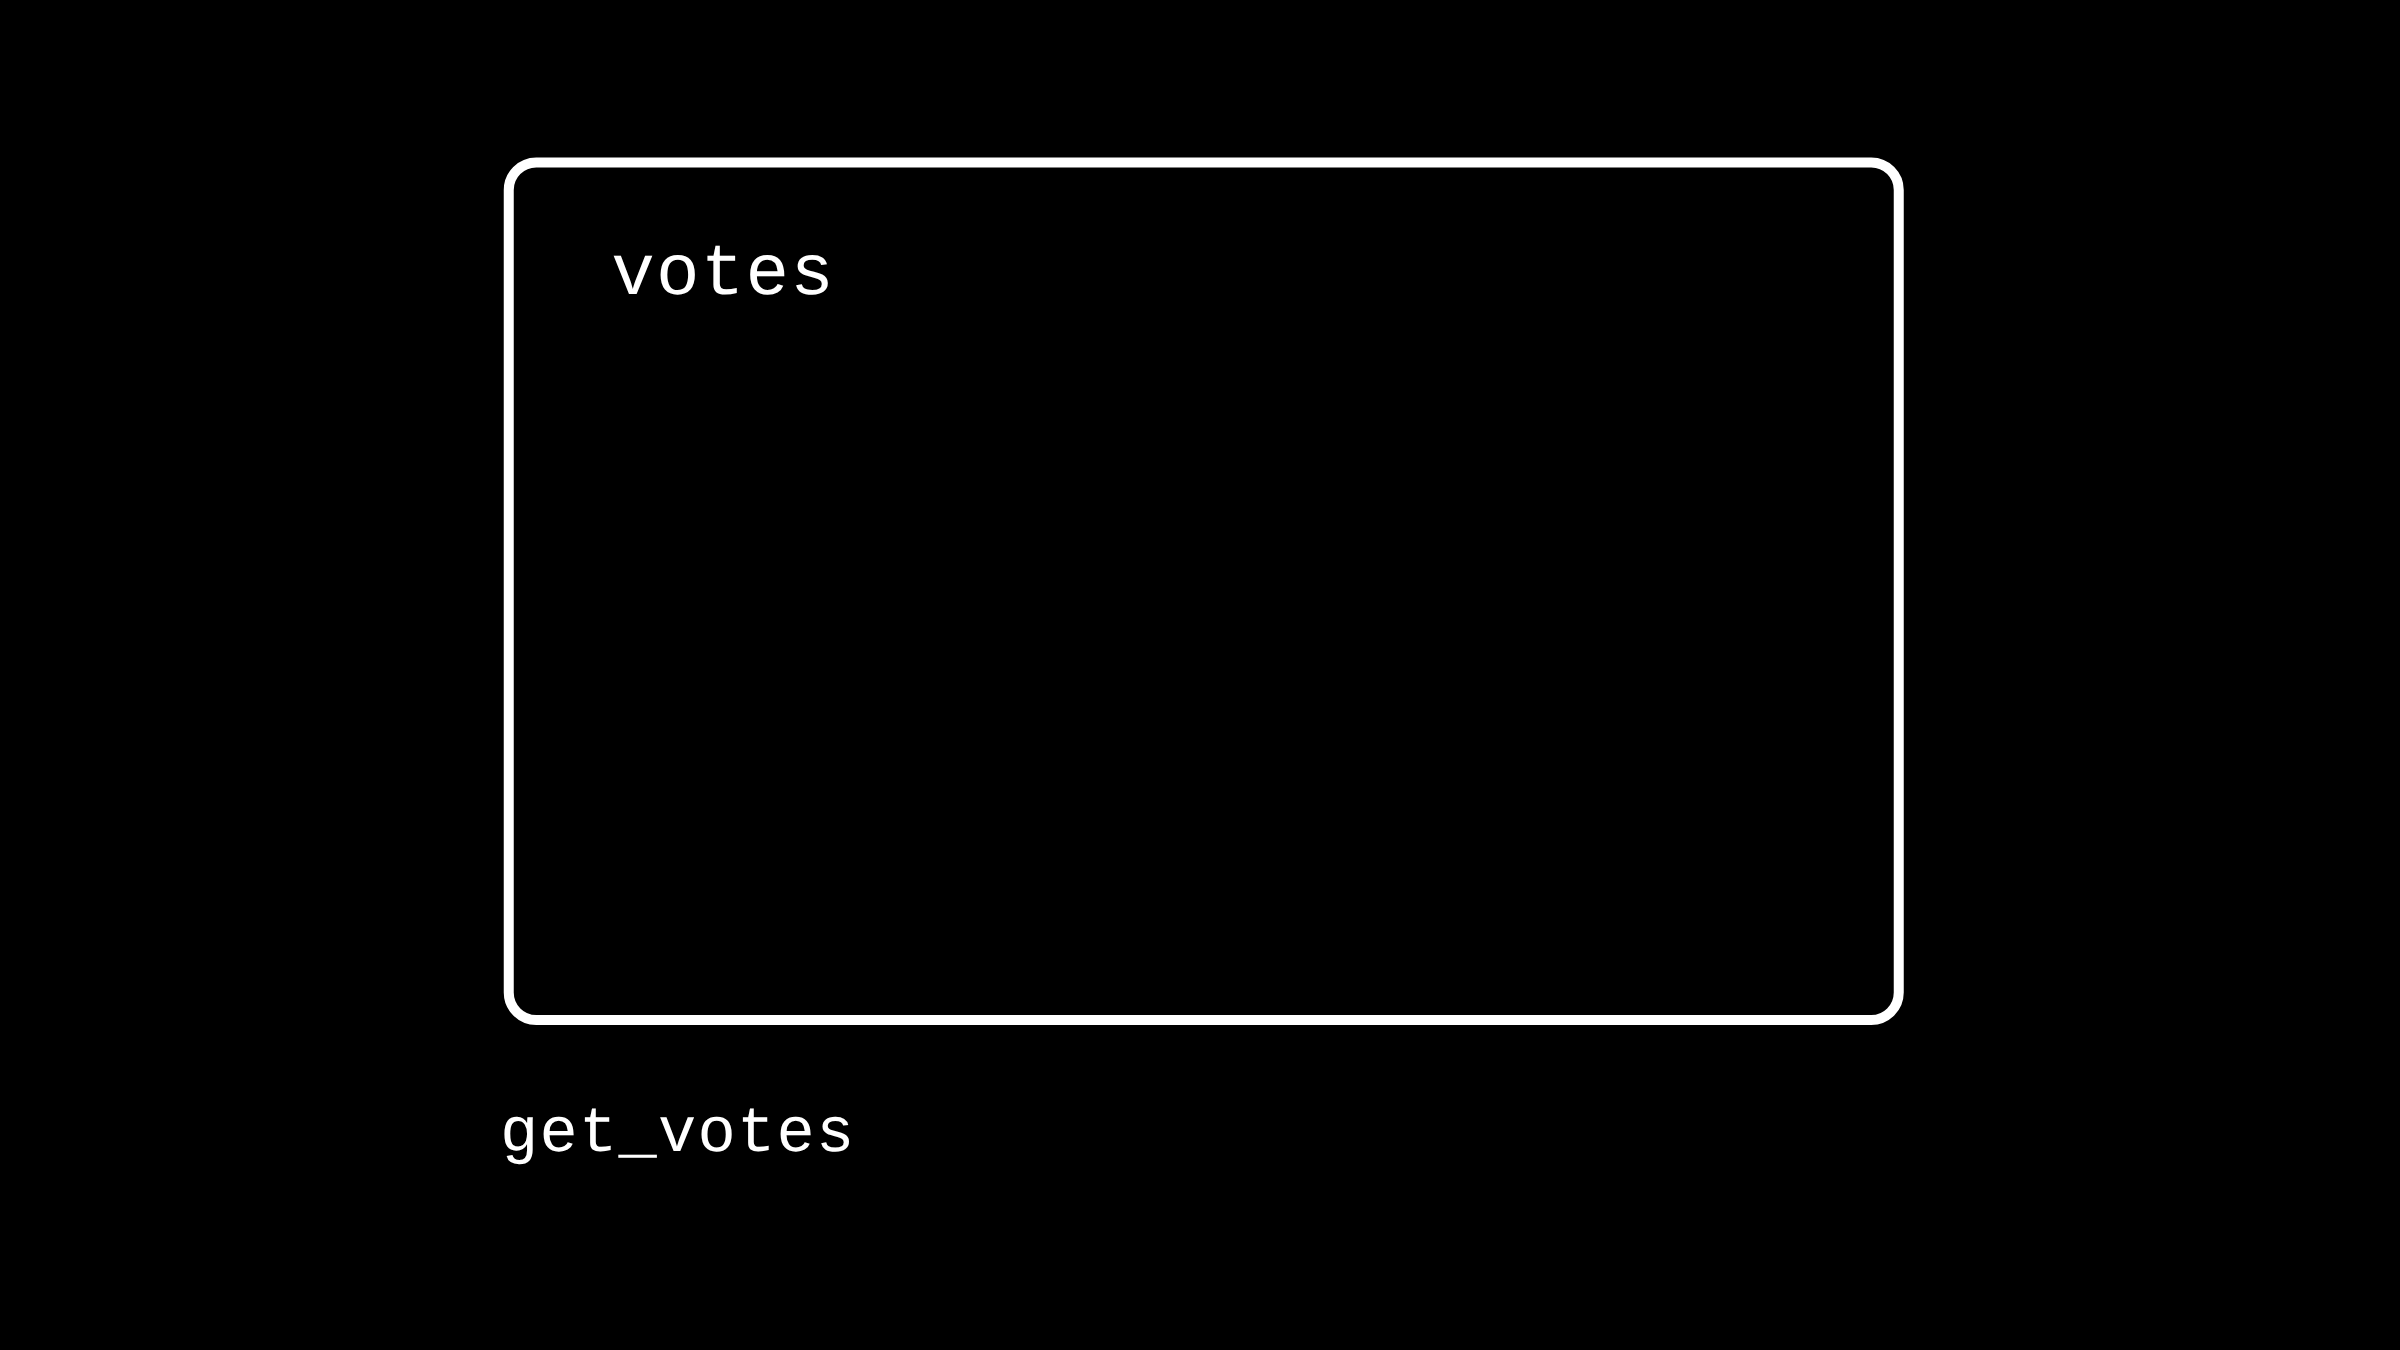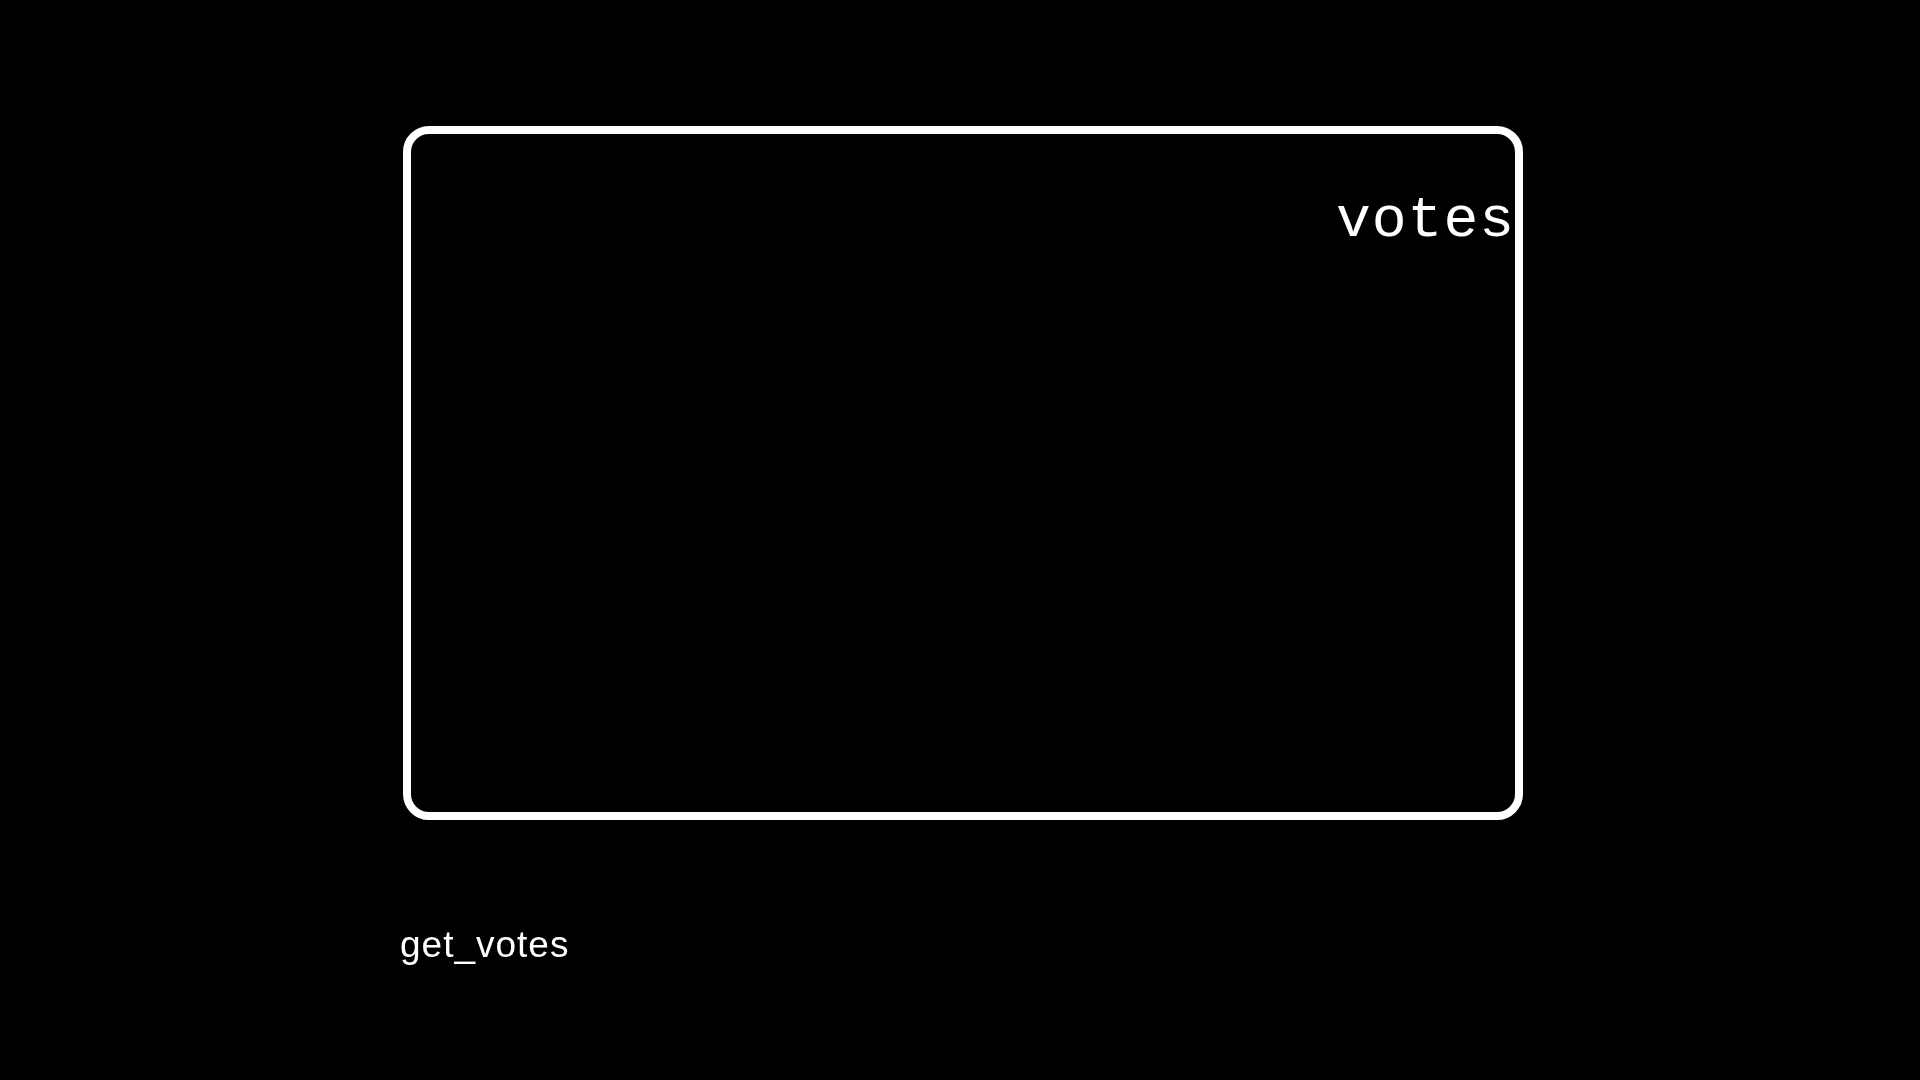--- a/index.html
+++ b/index.html
@@ -28,31 +28,30 @@
       padding-top: 58px;
     }
     .item {
       color: #ffffff;
       font-size: 58px;
       font-weight: normal;
       letter-spacing: 1px;
       line-height: 1;
       margin-bottom: 70px;
       font-family: 'Courier New', Courier, monospace;
-      text-align: right;
     }
     .caption {
       position: absolute;
       left: 400px;
-      top: 924px;
+      top: 880px;
       color: #ffffff;
-      font-size: 37px;
+      font-size: 51px;
       font-weight: normal;
       letter-spacing: 1px;
-      font-family: Liberation Sans, sans-serif;
+      font-family: Liberation Mono, monospace;
     }
   </style>
 </head>
 <body>
 
 <div class="container">
   <div class="item">votes</div>
 </div>
 
 <div class="caption">get_votes</div>

